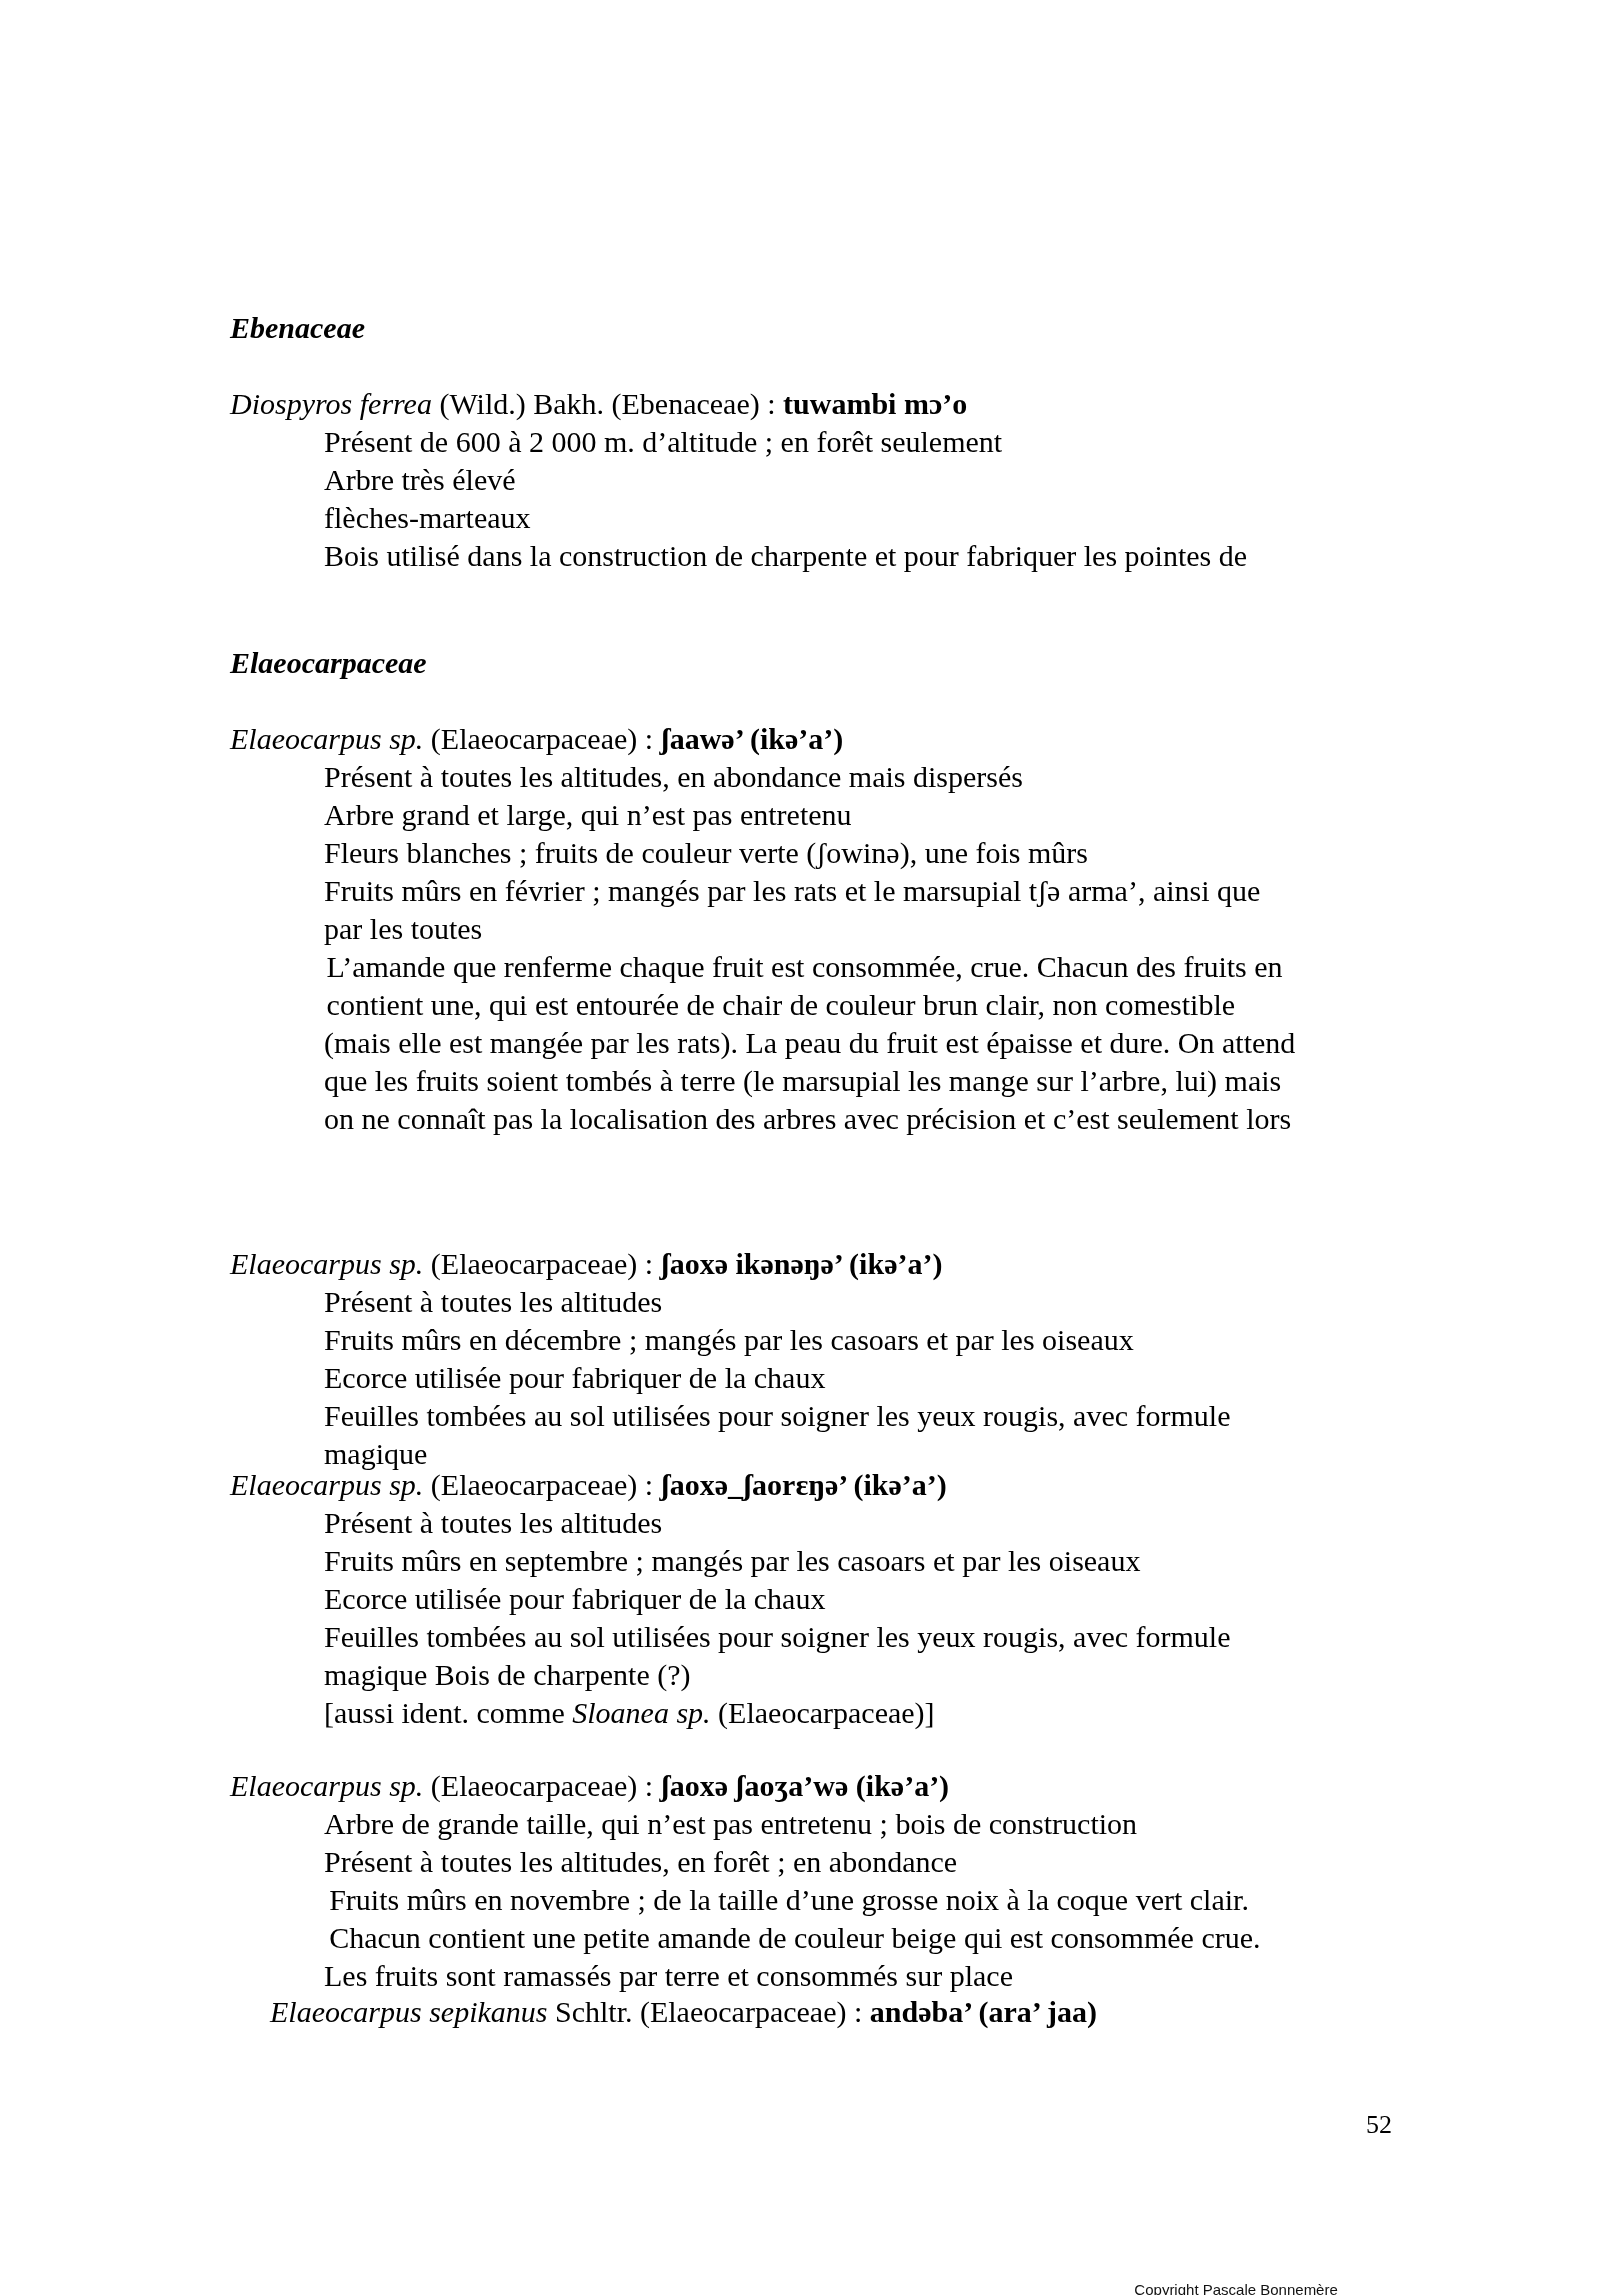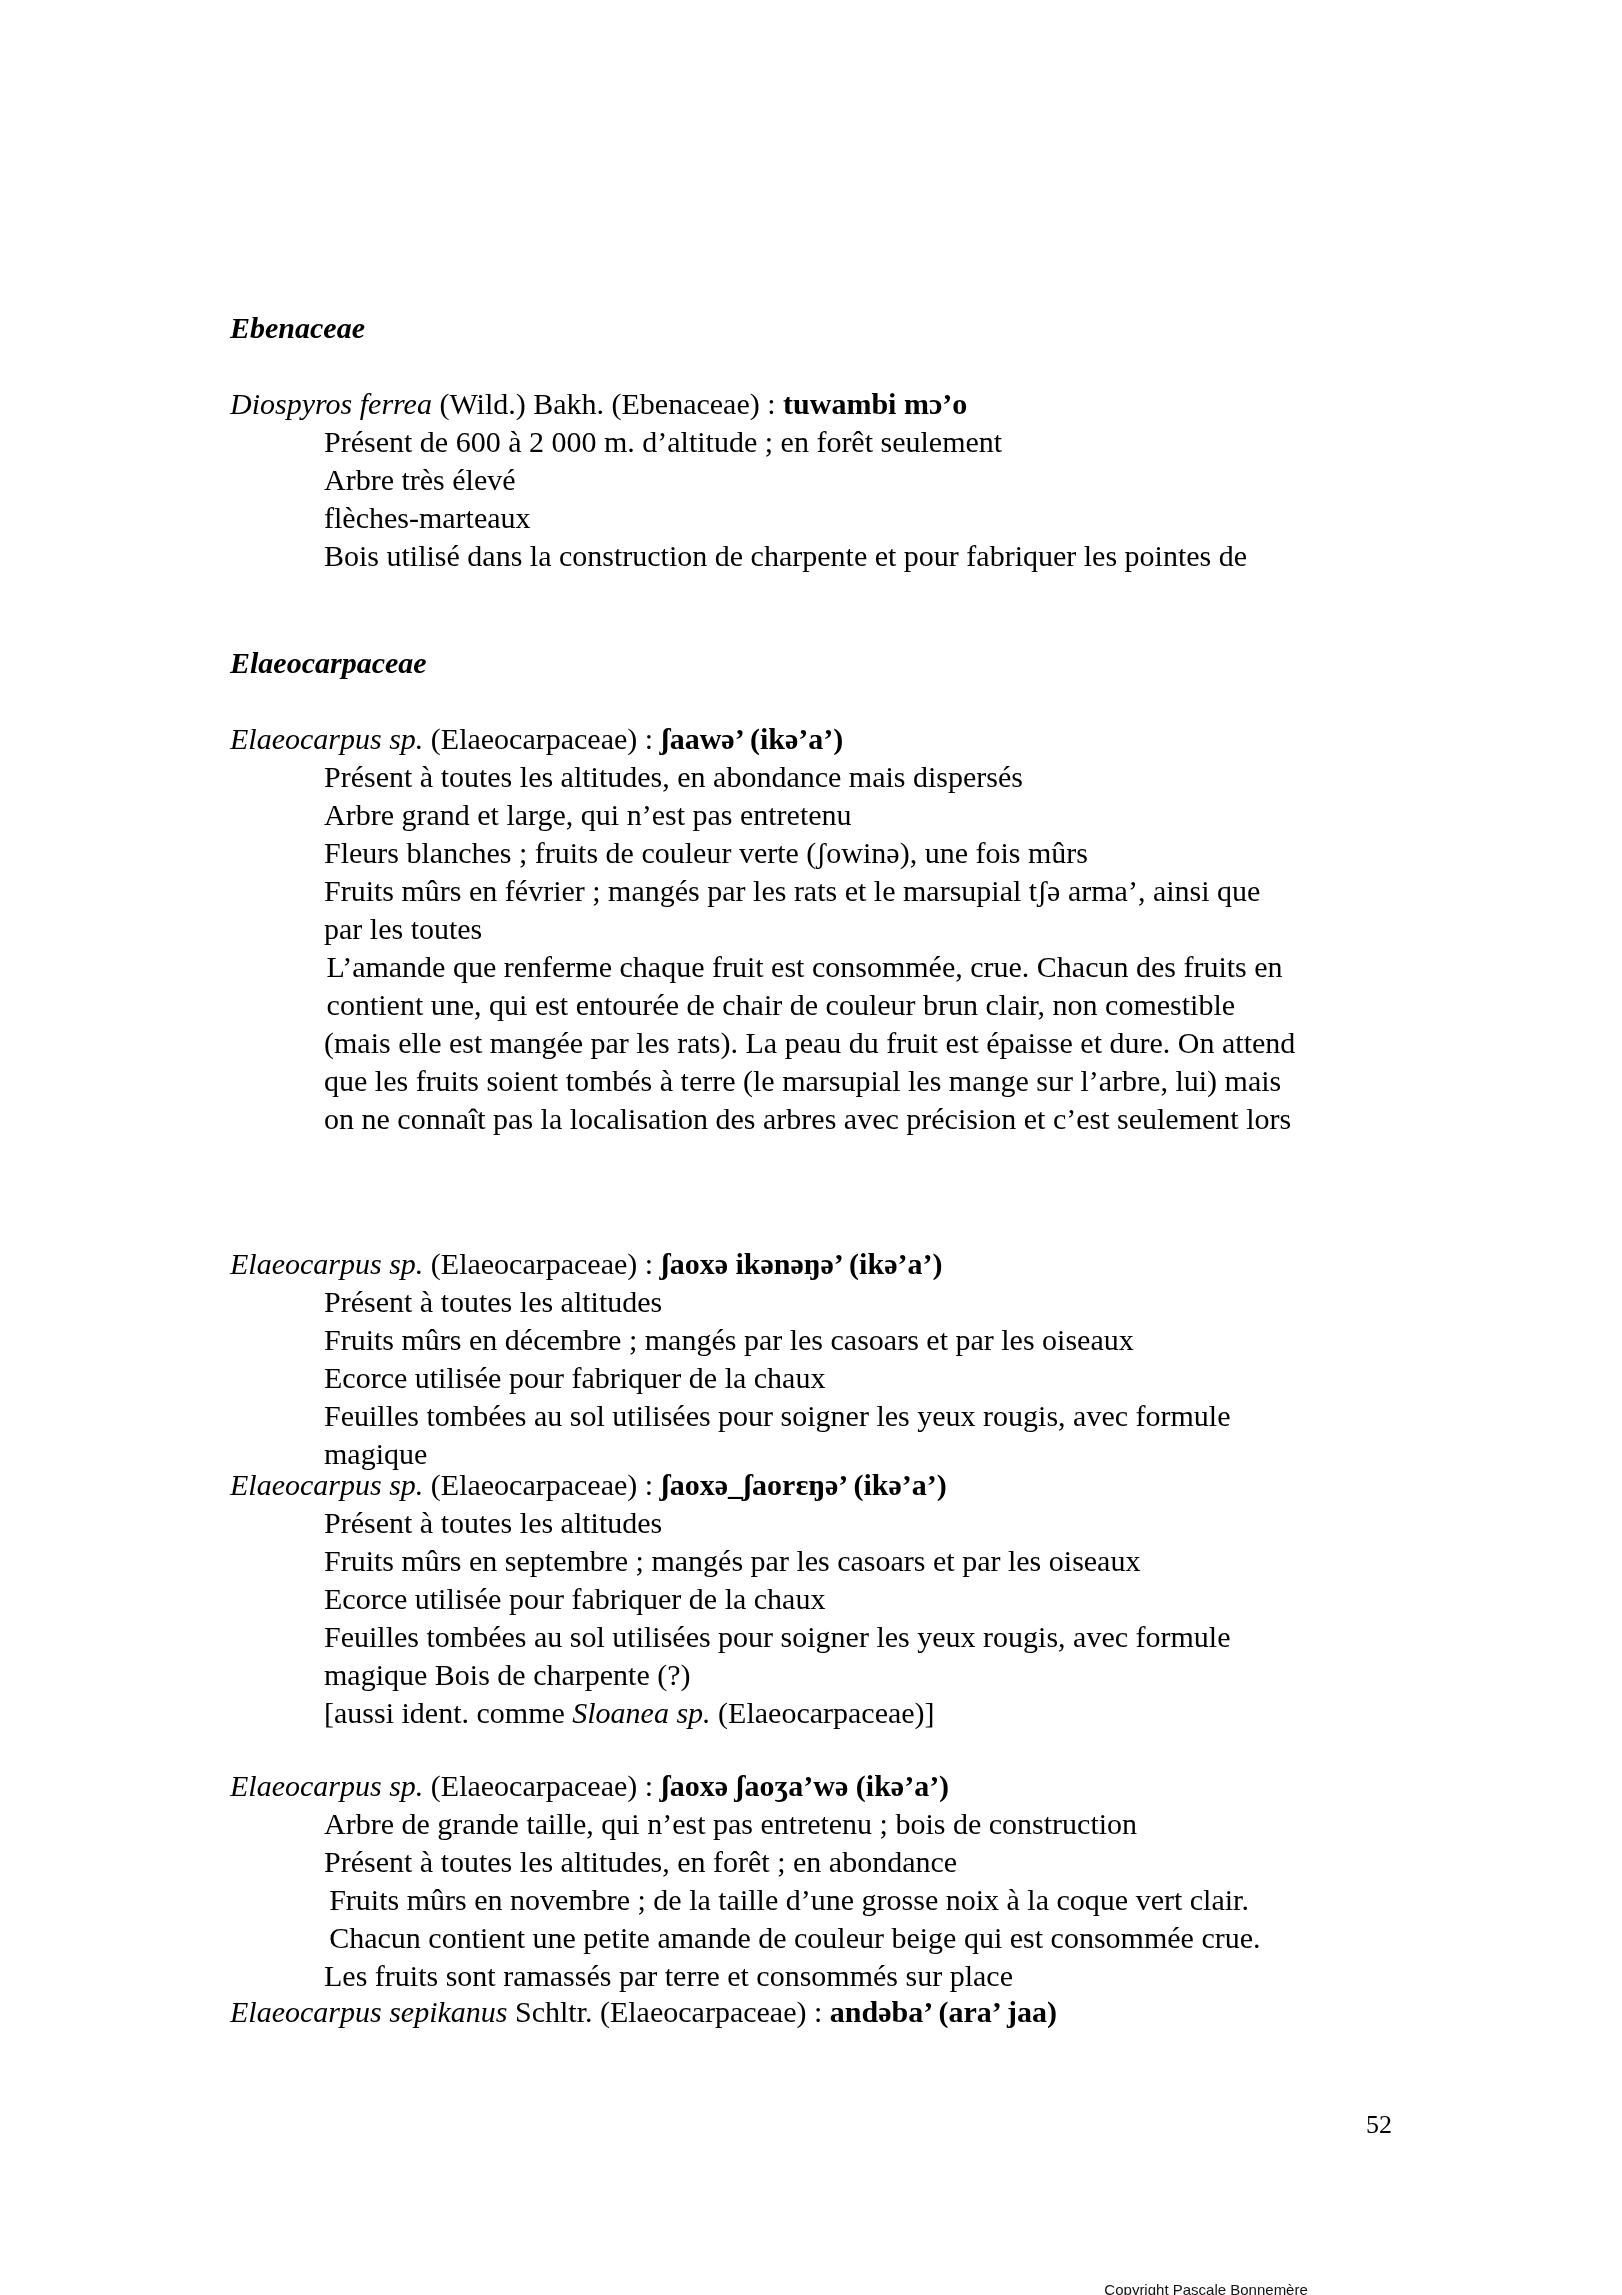--- a/index.html
+++ b/index.html
@@ -1,17 +1,17 @@
 <!DOCTYPE html>
 <html style="font-size:10.5px"><head>
 <meta charset="utf-8">
 <style>
   html, body { margin: 0; padding: 0; background: #ffffff; }
   body { width: 1623px; height: 2295px; position: relative; overflow: hidden; color: #000; }
-  .page { position: absolute; left: 0; top: 0; width: 1317px; height: 2295px; font-family: "Liberation Serif", "DejaVu Serif", serif; font-size: 30px; line-height: 38px; }
+  .page { position: absolute; left: 0; top: 0; width: 1317px; height: 2295px; font-family: "Liberation Serif", "DejaVu Serif", serif; font-size: 30px; line-height: 38px; padding-left: 30px; }
   .family { position: absolute; left: 230px; font-weight: bold; font-style: italic; font-size: 30px; }
   .entry { position: absolute; left: 230px; width: 1243px; }
   .entry-head { white-space: nowrap; }
   .entry-head .sci { font-style: italic; }
   .entry-head .vern { font-weight: bold; }
   .desc { padding-left: 94px; width: 1073px; }
   .desc .line { display: block; }
   .desc .line.shift { padding-left: 2.6px; }
   .desc .line.shift2 { padding-left: 5.2px; }
   .desc .italic { font-style: italic; }
@@ -90,21 +90,21 @@
     </div>
     <div class="desc">
       <span class="line">Arbre de grande taille, qui n’est pas entretenu ; bois de construction</span>
       <span class="line">Présent à toutes les altitudes, en forêt ; en abondance</span>
       <span class="line shift2">Fruits mûrs en novembre ; de la taille d’une grosse noix à la coque vert clair.</span>
       <span class="line shift2">Chacun contient une petite amande de couleur beige qui est consommée crue.</span>
       <span class="line">Les fruits sont ramassés par terre et consommés sur place</span>
     </div>
   </div>
 
-  <div class="entry" style="top:1993px;">
+  <div class="entry" style="top:1993px;margin-left:40px;">
     <div class="entry-head">
       <span class="sci">Elaeocarpus sepikanus</span><span> Schltr. (Elaeocarpaceae) : </span><span class="vern">andəba’ (ara’ jaa)</span>
     </div>
   </div>
 
   <div class="page-number">52</div>
   <div class="copyright">Copyright Pascale Bonnemère</div>
 </div>
 
 

